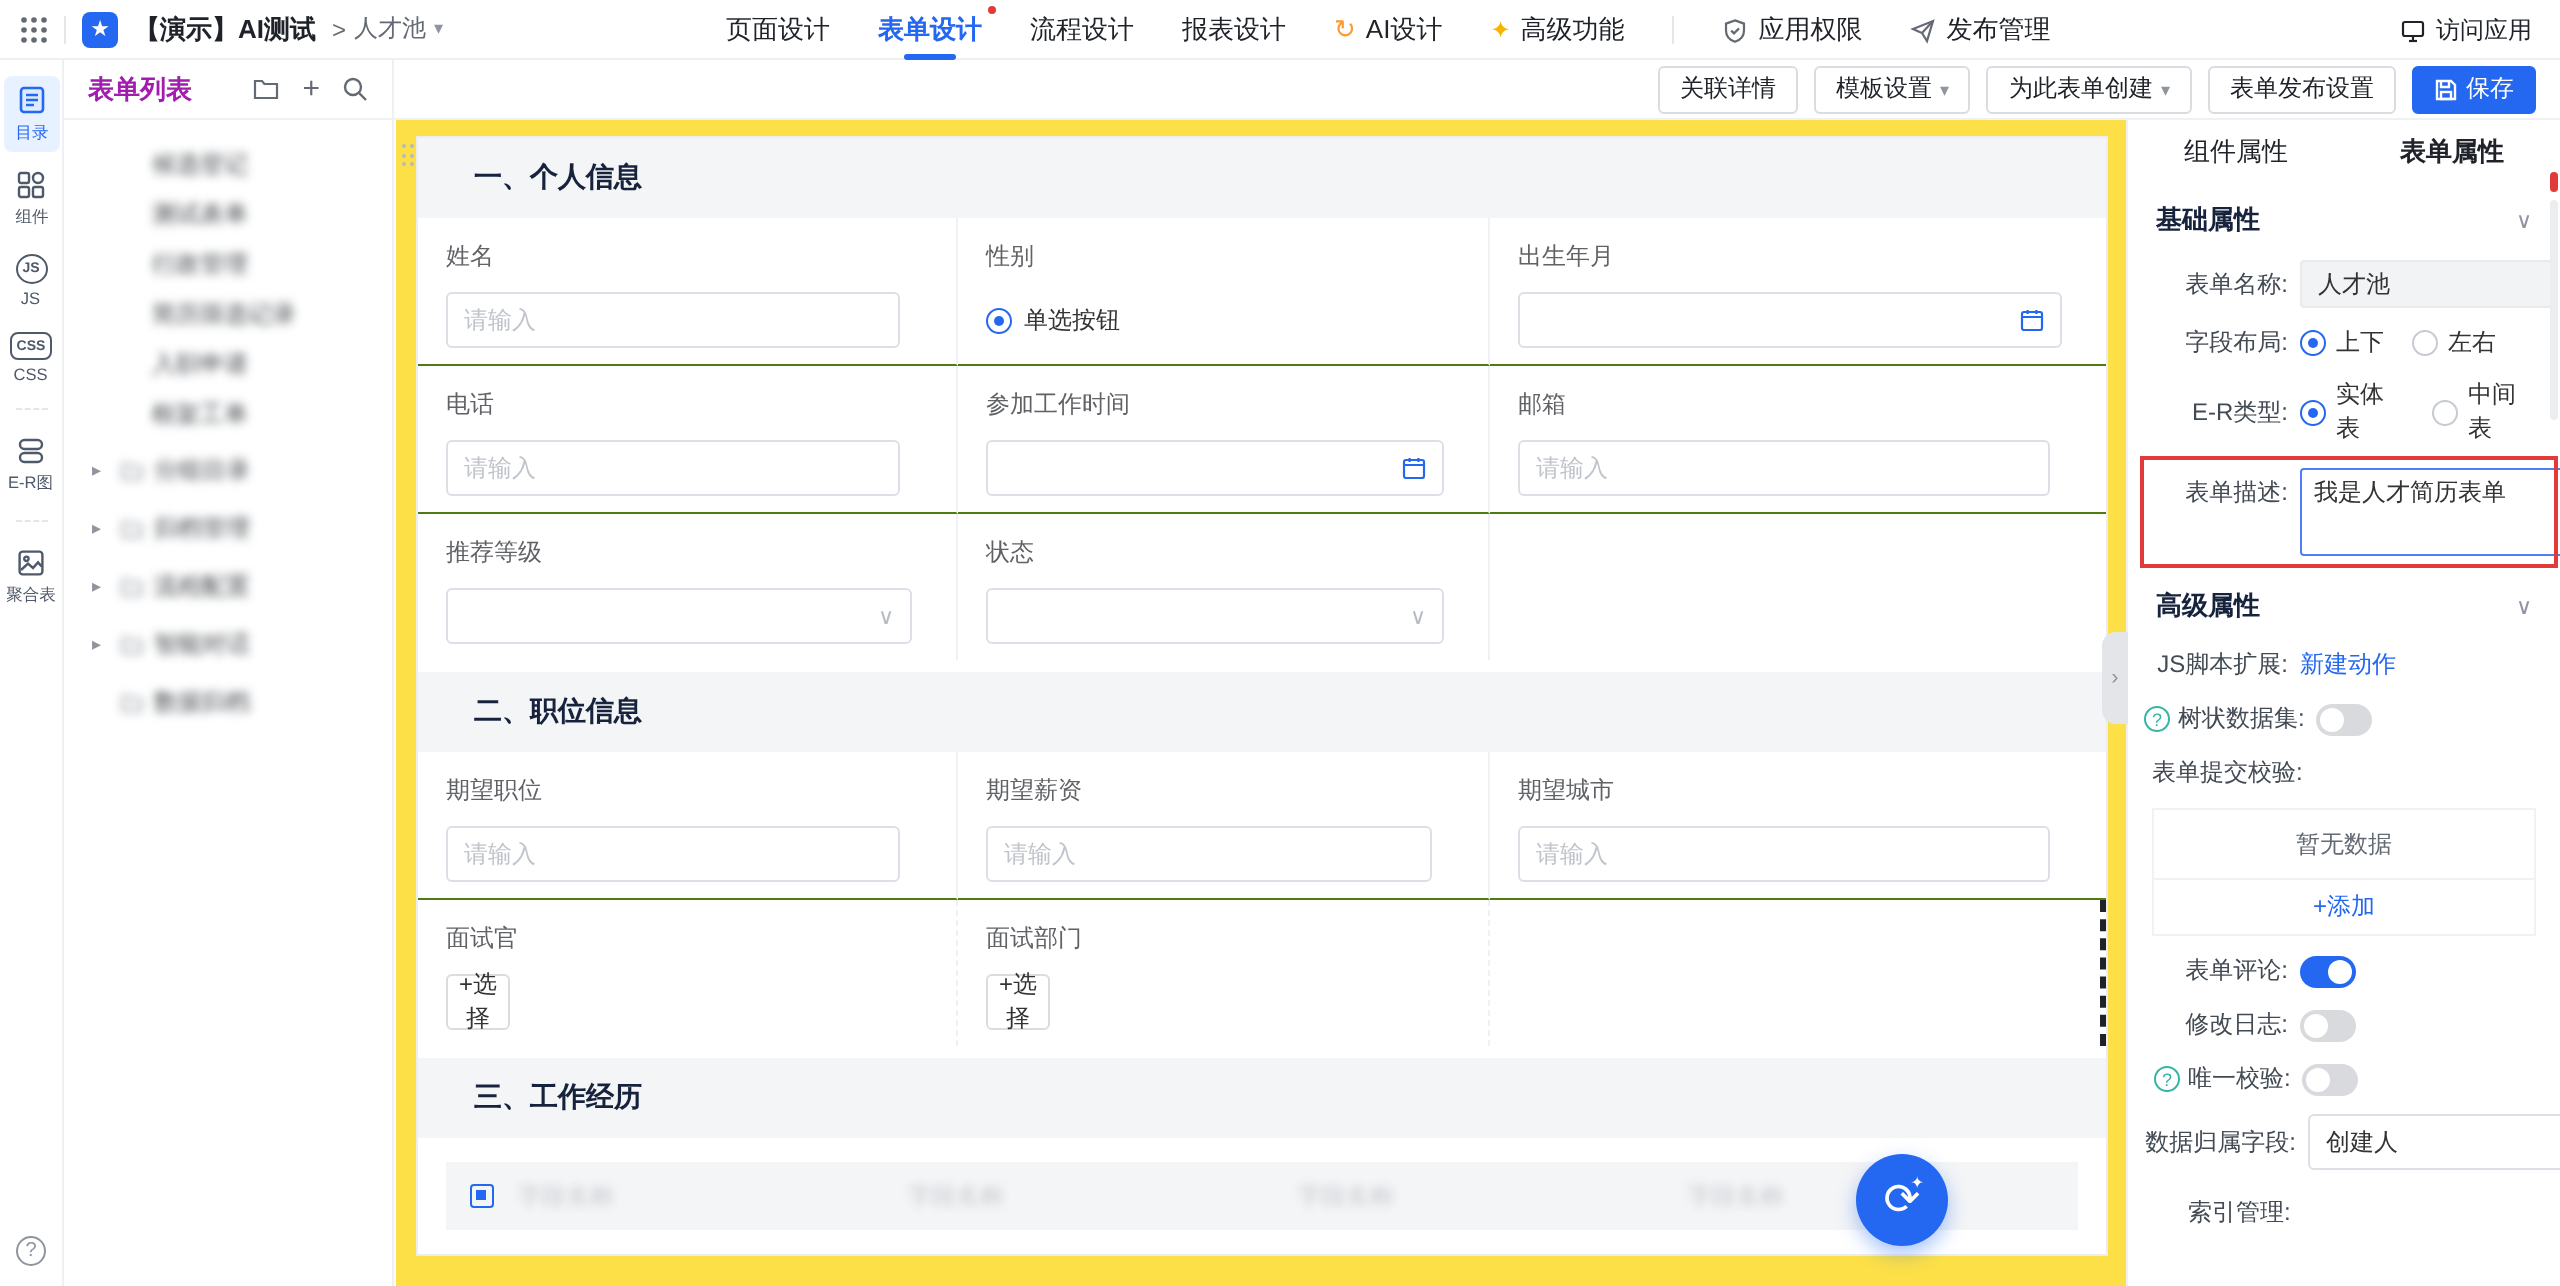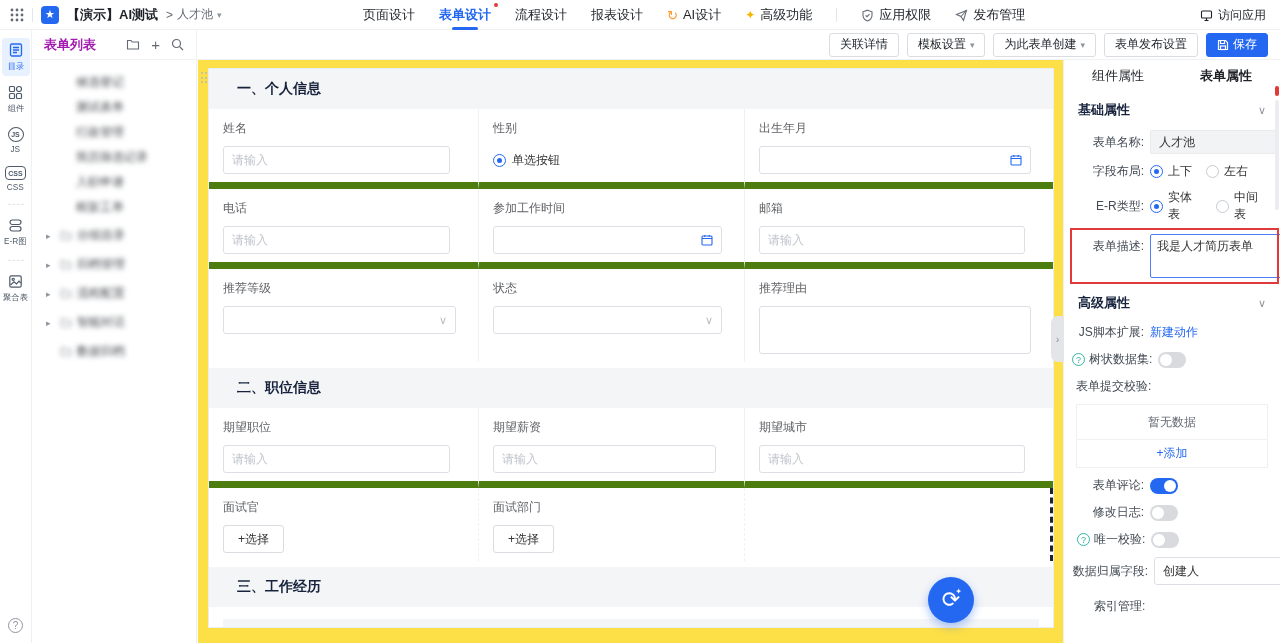--- a/index.html
+++ b/index.html
@@ -53,34 +53,34 @@
   .tbtn.primary { background:#2468f2; border-color:#2468f2; color:#fff; }
 
   
   .canvas { position:absolute; left:198px; top:60px; width:866px; height:583px; background:#fde047; z-index:10; }
   .drag-handle { position:absolute; left:3px; top:12px; width:8px; height:12px; display:grid; grid-template-columns:2px 2px; gap:2px; cursor:grab; }
   .drag-handle i { width:2px; height:2px; background:#b4bac1; border-radius:50%; }
   .card { position:absolute; left:10px; top:8px; width:846px; height:560px; background:#fff; border:1px solid #ebedf0; overflow:hidden; }
   .band { height:40px; background:#f4f5f7; display:flex; align-items:center; padding-left:28px; font-size:14px; font-weight:bold; color:#17233d; }
   .band.gap { margin-top:6px; }
   .grid3 { display:grid; grid-template-columns:270px 266px 1fr; }
-  .g-cell { padding:11px 14px 8px; border-right:1px solid #f0f1f3; border-bottom:7px solid #4d7c0f; }
+  .g-cell { padding:11px 14px 8px; border-right:1px solid #f0f1f3; border-bottom:1px solid #4d7c0f; }
   .g-cell:nth-child(3n) { border-right:none; }
   .dashed .g-cell { border-right-style:dashed; border-bottom-style:dashed; }
   .flabel { font-size:12px; color:#606266; margin-bottom:9px; }
   .finput { height:28px; width:calc(100% - 14px); border:1px solid #dcdfe6; border-radius:3px; font-size:12px; color:#333; padding:0 8px; background:#fff; display:flex; align-items:center; }
   input.finput::placeholder { color:#c0c4cc; }
   .fdate, .fselect { justify-content:space-between; width:calc(100% - 8px); }
   .fselect .sel-caret { color:#b6bcc4; font-size:11px; }
   .ftextarea { height:48px; width:calc(100% - 8px); border:1px solid #dcdfe6; border-radius:3px; }
   .radio-line { display:flex; align-items:center; gap:6px; height:28px; font-size:12px; color:#333; }
   .radio { width:13px; height:13px; border-radius:50%; border:1px solid #c6cad1; background:#fff; flex:none; position:relative; }
   .radio.on { border-color:#2468f2; }
   .radio.on::after { content:""; position:absolute; left:3px; top:3px; width:5px; height:5px; border-radius:50%; background:#2468f2; }
-  .choose-btn { height:28px; width:61px; border:1px solid #d9dce1; border-radius:3px; background:#fff; font-size:12px; color:#333; display:flex; align-items:center; justify-content:center; cursor:pointer; }
+  .choose-btn { height:28px; width:32px; border:1px solid #d9dce1; border-radius:3px; background:#fff; font-size:12px; color:#333; display:flex; align-items:center; justify-content:center; cursor:pointer; }
   .wtable { margin:12px 14px 0; }
   .wt-head { height:34px; background:#f4f5f6; display:grid; grid-template-columns:36px 1fr 1fr 1fr 1fr; align-items:center; }
   .wt-check { width:12px; height:12px; border:1.5px solid #2468f2; border-radius:2px; margin-left:12px; position:relative; }
   .wt-check::after { content:""; position:absolute; left:2px; top:2px; width:5px; height:5px; background:#2468f2; }
   .wt-h { font-size:12px; color:#c3c7cd; filter:blur(2px); }
 
   .fab { position:absolute; left:928px; top:577px; width:46px; height:46px; border-radius:50%; background:#2468f2; box-shadow:0 4px 10px rgba(36,104,242,.4); display:flex; align-items:center; justify-content:center; color:#fff; cursor:pointer; z-index:40; }
   .fab .spin { font-size:22px; line-height:1; }
   .fab .spark { position:absolute; right:12px; top:10px; font-size:8px; }
 
@@ -437,24 +437,20 @@
             <span class="sel-caret">∨</span>
           </div>
       </div>
       <div class="g-cell" style="border-bottom:none;">
         <div class="flabel">状态</div>
         <div class="finput fselect">
             <span></span>
             <span class="sel-caret">∨</span>
           </div>
       </div>
-      <div class="g-cell" style="border-bottom:none;">
-        <div class="flabel">推荐理由</div>
-        <div class="ftextarea"></div>
-      </div>
     </div>
 
     <div class="band gap">
         <span>二、职位信息</span>
       </div>
     <div class="grid3">
       <div class="g-cell">
         <div class="flabel">期望职位</div>
         <input class="finput" placeholder="请输入" style="">
       </div>

